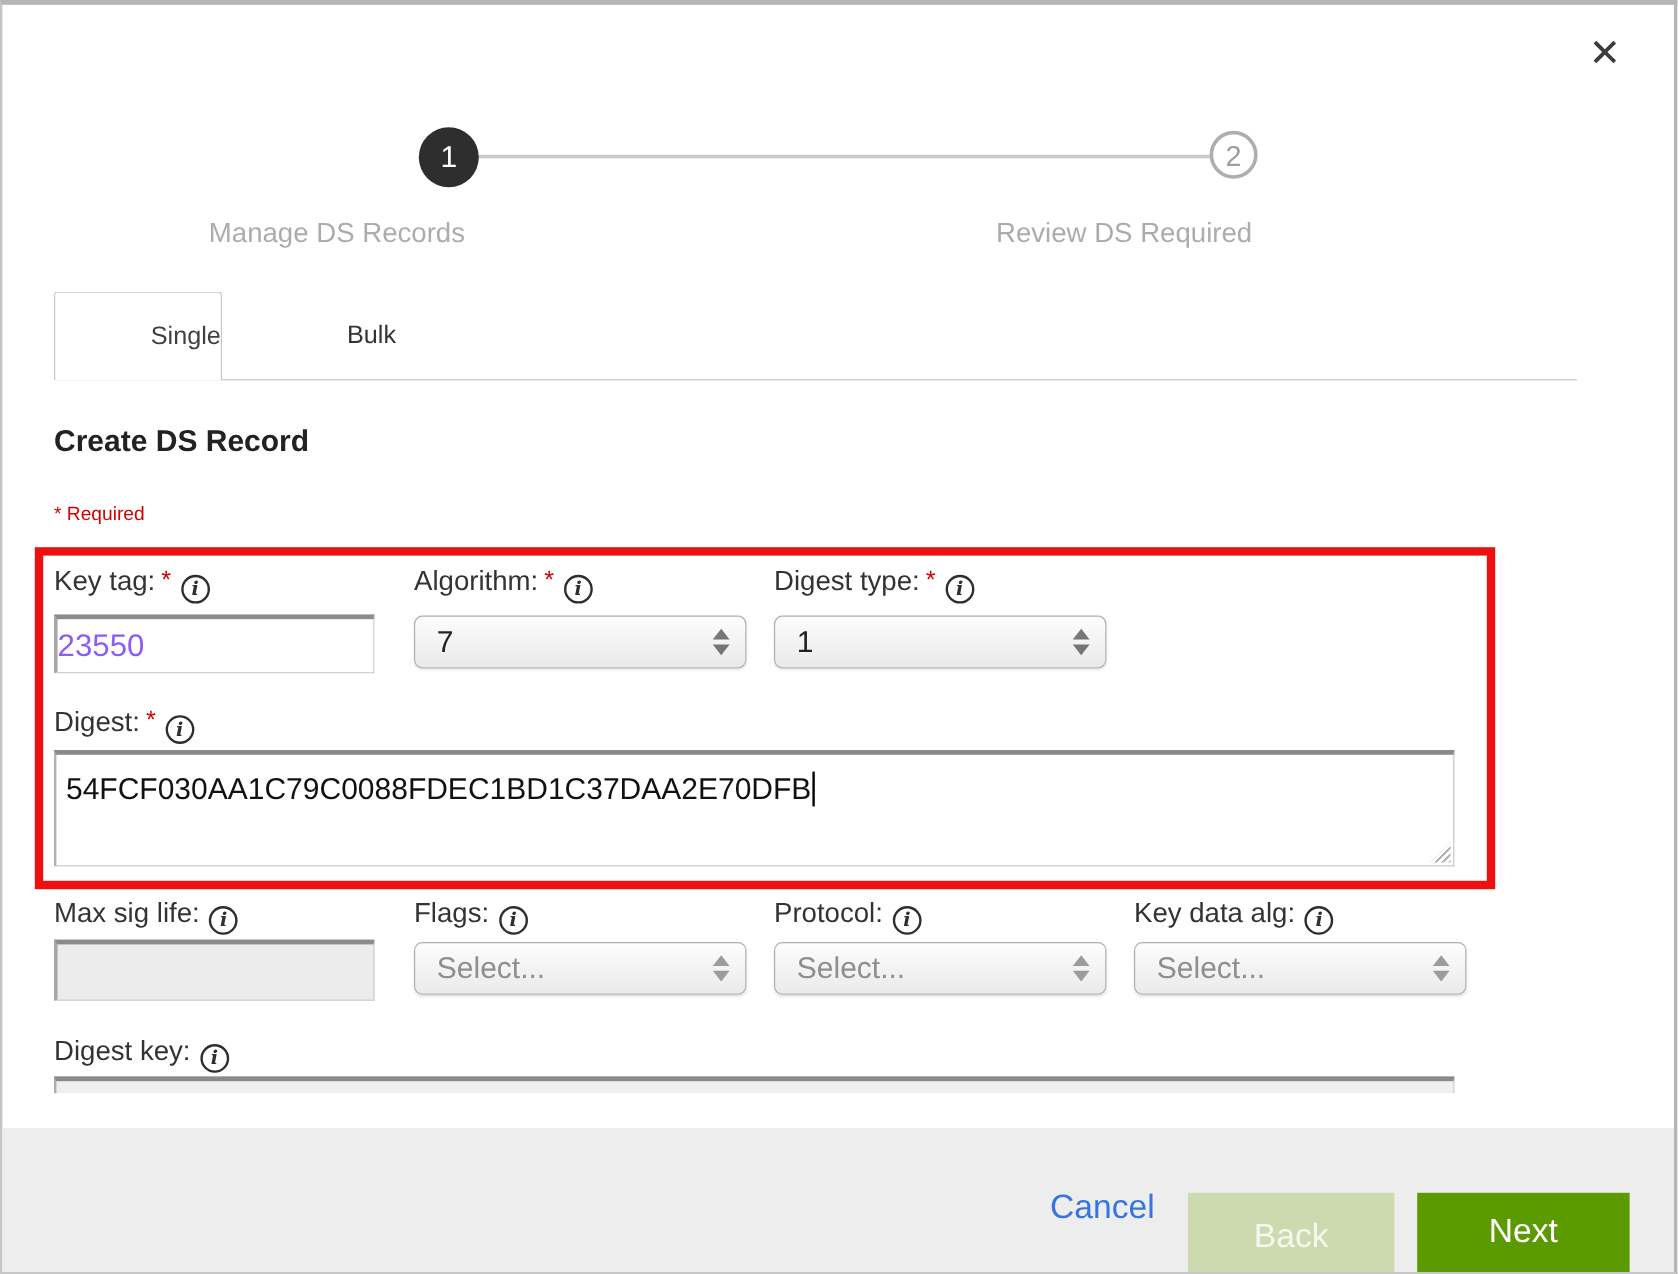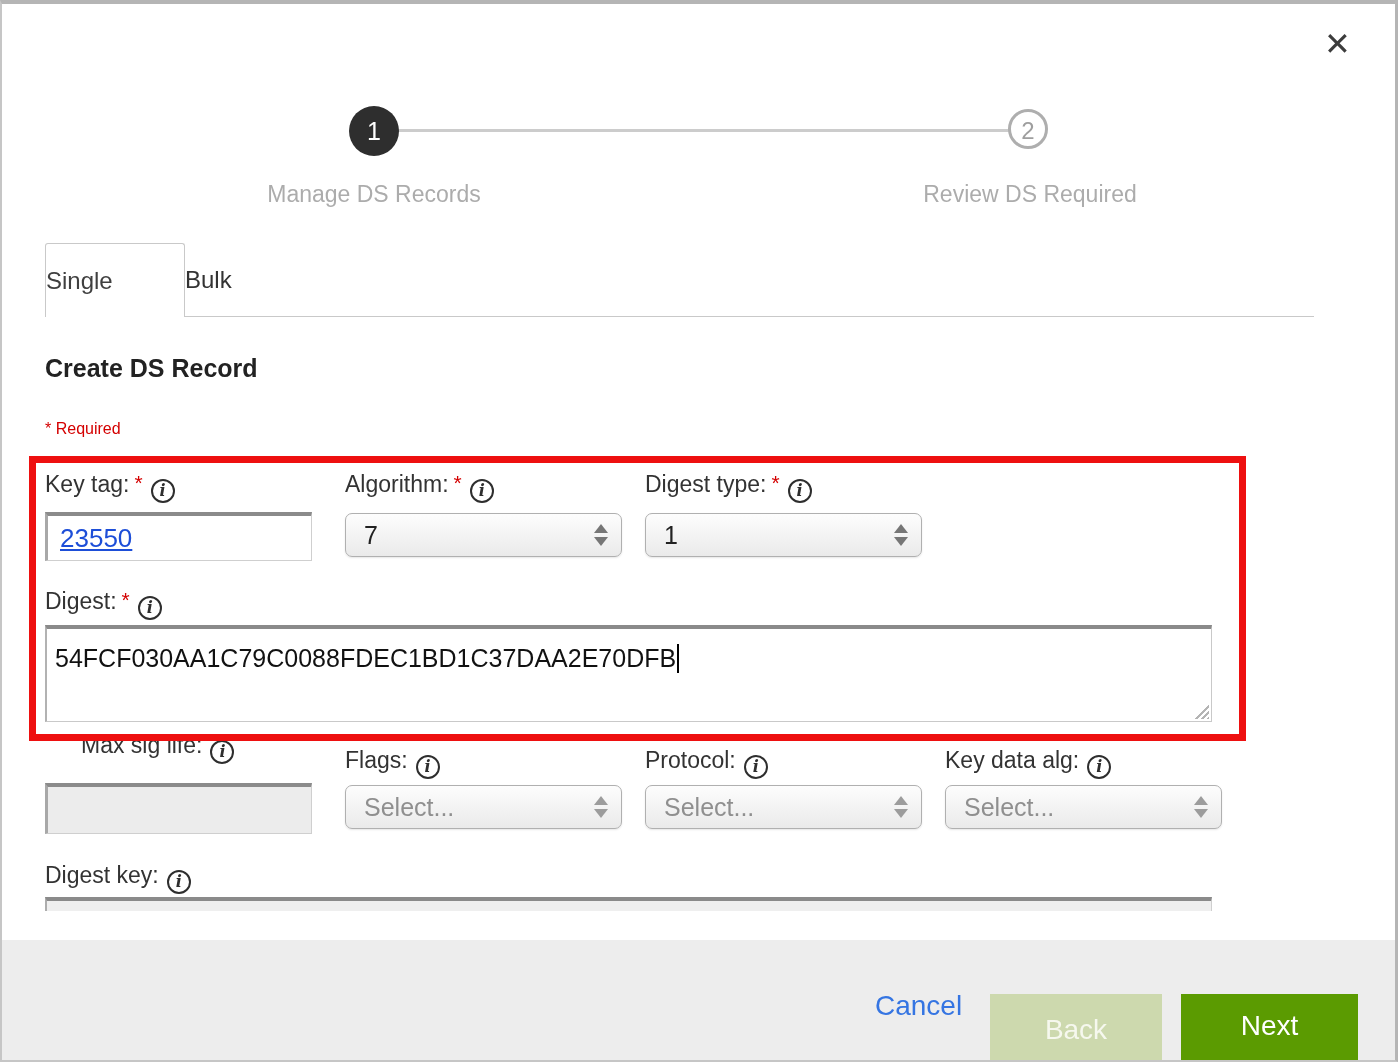--- a/index.html
+++ b/index.html
@@ -16,48 +16,48 @@
   
   .close-btn { position:absolute; left:1322px; top:24px; font-size:32px; font-weight:700;
     color:#3c3c3c; cursor:pointer; line-height:1; }
 
   
   .step-line { position:absolute; left:395px; top:125px; width:614px; height:3px; background:#cccccc; }
   .step-circle-1 { position:absolute; left:347px; top:102px; width:50px; height:50px; border-radius:50%;
     background:#2e2e2e; color:#fff; font-size:25px; line-height:50px; text-align:center; }
   .step-circle-2 { position:absolute; left:1006px; top:105px; width:40px; height:40px; border-radius:50%;
     background:#fff; border:3px solid #aeaeae; color:#9e9e9e; font-size:24px; line-height:38px; text-align:center; }
-  .step-label { position:absolute; top:177px; width:400px; text-align:center; font-size:23px; color:#acacac; }
+  .step-label { position:absolute; top:177px; width:400px; text-align:left; font-size:23px; color:#acacac; }
   .step-label-1 { left:172px; } .step-label-2 { left:828px; }
 
   
   .tab-line { position:absolute; left:43px; top:312px; width:1269px; height:1px; background:#c9c9c9; }
-  .tab { position:absolute; top:239px; height:74px; text-align:left; line-height:74px; font-size:24px; cursor:pointer; }
+  .tab { position:absolute; top:239px; height:74px; text-align:right; line-height:74px; font-size:21px; cursor:pointer; }
   .tab-single { left:43px; width:140px; background:#fff; border:1px solid #c9c9c9; border-bottom:none;
     border-radius:3px 3px 0 0; color:#3f3f3f; z-index:2; }
   .tab-bulk { left:183px; width:145px; color:#333; }
 
   .page-title { position:absolute; left:43px; top:350px; font-size:25px; font-weight:700; color:#222; }
   .required-note { position:absolute; left:43px; top:416px; font-size:16px; color:#d40000; }
 
   
   .red-box { position:absolute; left:27px; top:452px; width:1217px; height:285px;
     border:7px solid #ee1010; pointer-events:none; z-index:40; }
 
   
   .f-label { position:absolute; font-size:23px; color:#333; white-space:nowrap; }
   .req { color:#d40000; font-size:21px; margin-left:5px; vertical-align:2px; }
   .info-icon { display:inline-block; width:24px; height:24px; border:2px solid #2e2e2e; border-radius:50%;
     text-align:center; line-height:20px; font-family:"DejaVu Serif","Liberation Serif",serif;
     font-style:italic; font-weight:700; font-size:16px; color:#2e2e2e; margin-left:8px; vertical-align:-4px; cursor:pointer; }
 
   
   .txt-input { position:absolute; background:#fff; border-top:4px solid #8b8b8b; border-left:3px solid #a8a8a8;
-    border-right:1px solid #cfcfcf; border-bottom:1px solid #cfcfcf; font-size:26px; color:#1d4ed8;
-    padding:0 12px; font-family:"Liberation Sans","DejaVu Sans",sans-serif; outline:none;text-decoration:underline; }
+    border-right:1px solid #cfcfcf; border-bottom:1px solid #cfcfcf; font-size:26px; color:#8b5cf6;
+    padding:0 0; font-family:"Liberation Sans","DejaVu Sans",sans-serif; outline:none; }
   .txt-input:disabled, .txt-input.disabled { background:#ececec; }
 
   
   .sel { position:absolute; height:44px; border:1px solid #b0b0b0; border-radius:7px;
     background:linear-gradient(#fdfdfd,#eaeaea); box-shadow:0 1px 2px rgba(0,0,0,0.10);
     font-size:25px; color:#222; line-height:42px; padding-left:18px; cursor:pointer; }
   .sel .ph { color:#8f8f8f; }
   .spin { position:absolute; right:13px; top:50%; margin-top:-11px; width:14px; height:22px; }
   .spin::before { content:""; position:absolute; top:0; left:0;
     border-left:7px solid transparent; border-right:7px solid transparent; border-bottom:9px solid #767676; }
@@ -128,21 +128,21 @@
   </div>
 
   <div class="f-label" style="left:43px; top:584px;">
     <span>Digest:</span><span class="req">*</span><span class="info-icon">i</span>
   </div>
   <div class="ta" style="left:43px; top:621px; width:1167px; height:97px;">
     <span>54FCF030AA1C79C0088FDEC1BD1C37DAA2E70DFB</span><span class="caret"></span>
     <span class="resize-handle"></span>
   </div>
 
-  <div class="f-label" style="left:43px; top:728px;margin-left:36px;">
+  <div class="f-label" style="left:43px; top:743px;">
     <span>Max sig life:</span><span class="info-icon">i</span>
   </div>
   <div class="f-label" style="left:343px; top:743px;">
     <span>Flags:</span><span class="info-icon">i</span>
   </div>
   <div class="f-label" style="left:643px; top:743px;">
     <span>Protocol:</span><span class="info-icon">i</span>
   </div>
   <div class="f-label" style="left:943px; top:743px;">
     <span>Key data alg:</span><span class="info-icon">i</span>

